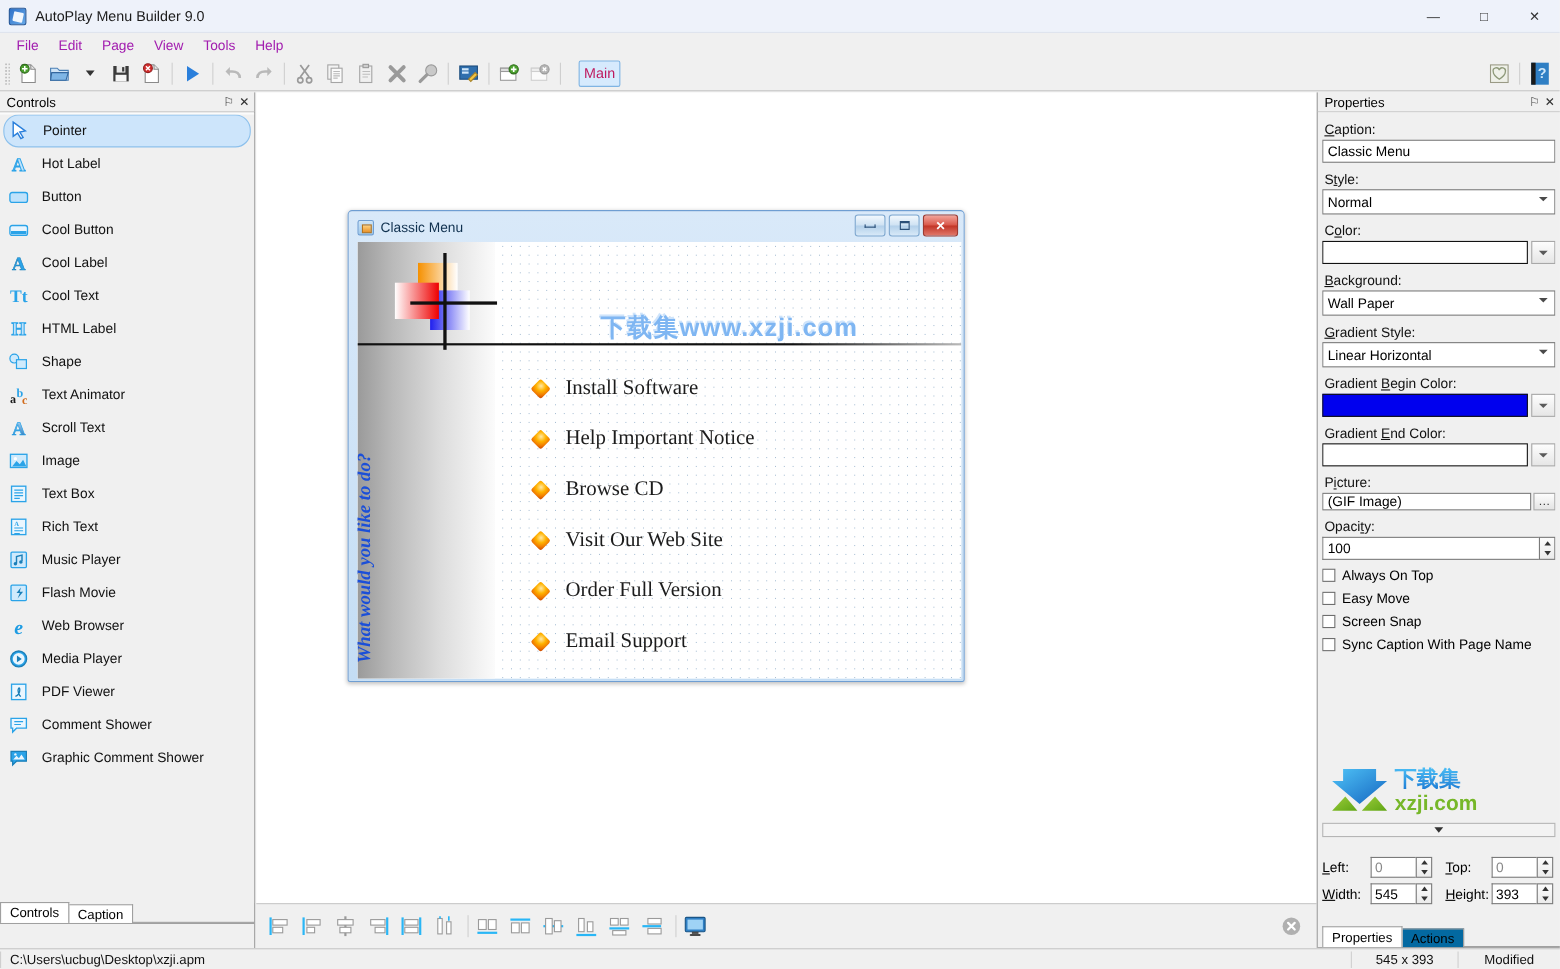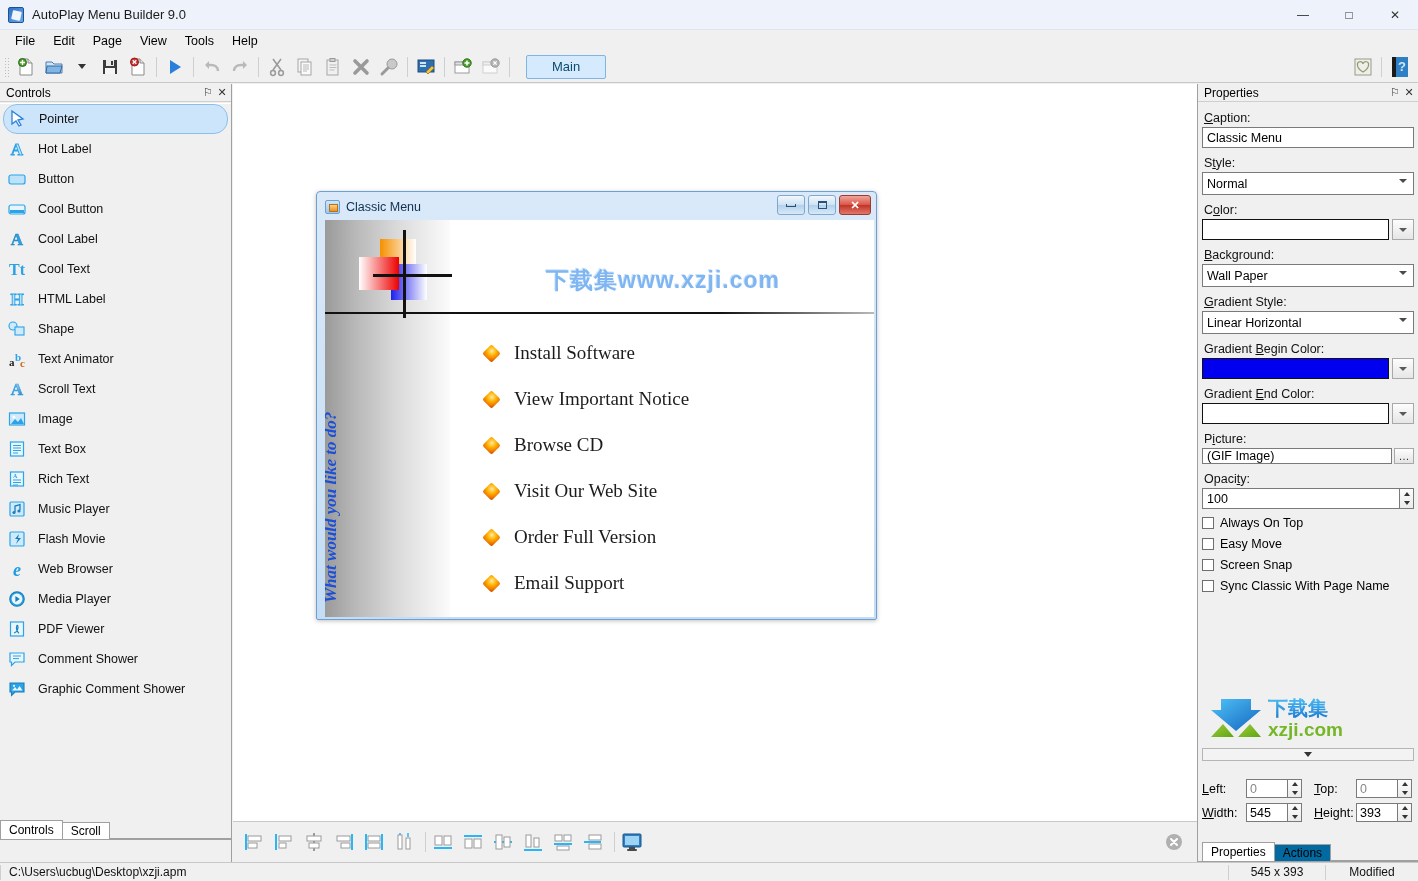--- a/index.html
+++ b/index.html
@@ -22,33 +22,33 @@
   #app-icon:after{content:"";position:absolute;left:3px;top:3px;width:9px;height:9px;
     background:#fff;border-radius:1px;transform:rotate(12deg);opacity:.92;}
   #app-title{ font-size:13px; color:#1b1b1b; }
   #win-btns{ position:absolute; right:0; top:0; height:30px; display:flex; }
   .winbtn{ width:46px;height:30px;display:flex;align-items:center;justify-content:center;
     font-size:12px;color:#333;cursor:default;}
 
   
   #menubar{ height:21px; display:flex; align-items:center; padding-left:6px;
     background:#f0f0f0; }
-  #menubar .mi{ padding:2px 9px; font-size:12.5px; color:#000000;text-align:center; }
+  #menubar .mi{ padding:2px 9px; font-size:12.5px; color:#a21caf;text-align:center; }
 
   
   #toolbar{ height:32px; background:#f0f0f0; display:flex; align-items:center;
     padding-left:4px; border-bottom:1px solid #c8c8c8; position:relative;}
   .grip{ width:5px;height:20px;margin-right:3px;
     background-image:radial-gradient(#bdbdbd 40%, transparent 41%);
     background-size:3px 3px; }
   .tb{ width:28px;height:28px;display:flex;align-items:center;justify-content:center;
     position:relative; }
   .tsep{ width:1px;height:20px;background:#cfcfcf;margin:0 4px; }
-  .maintab{ height:24px;padding:1px 25px;margin-left:12px;display:flex;align-items:center;
-    background:#d6eafd;border:1px solid #7fb4e3;border-radius:2px;font-size:13px;color:#0c4a6e;}
+  .maintab{ height:24px;padding:1px 4px;margin-left:12px;display:flex;align-items:center;
+    background:#d6eafd;border:1px solid #7fb4e3;border-radius:2px;font-size:13px;color:#be185d;}
   #tb-right{ position:absolute; right:4px; display:flex; align-items:center; }
 
   
   #body{ position:absolute; top:84px; left:0; right:0; bottom:19px; }
 
   
   #leftdock{ position:absolute; left:0; top:0; width:232px; bottom:0;
      background:#f0f0f0; border-right:1px solid #a0a0a0;}
   .panelhdr{ height:18px; display:flex; align-items:center;
      background:#f0f0f0; font-size:12px; padding:0 2px 0 6px; position:relative;
@@ -106,21 +106,21 @@
      overflow:hidden; }
   #dw-left{ position:absolute;left:0;top:0;width:125px;height:100%;
      background:linear-gradient(to right,#9a9a9a 0%,#b9b9b9 25%,#dcdcdc 60%,#fbfbfb 100%);}
   #logo-art{ position:absolute; left:22px; top:10px; width:105px; height:105px; }
   #dw-q{ position:absolute; left:16px; bottom:14px; width:300px;
      transform:rotate(-90deg); transform-origin:left bottom;
      font-family:"Liberation Serif", serif; font-style:italic; font-weight:bold;
      font-size:17px; color:#1b4fd8; white-space:nowrap;}
   #hrule{ position:absolute; left:0; right:0; top:92px; height:2px;
      background:linear-gradient(to right,#111 0%,#111 72%,#b9b9b9 100%); }
-  #wm{ position:absolute; left:128px; top:45px; width:420px; text-align:center;
+  #wm{ position:absolute; left:128px; top:62px; width:420px; text-align:center;
      font-family:"Liberation Sans",sans-serif; font-weight:bold; font-size:23px;
      color:#7fb6f2; letter-spacing:1px;
      text-shadow:1px 1px 0 #ffffff, -1px -1px 0 #cfe4fb;}
   #menulist{ position:absolute; left:160px; top:110px; right:6px; }
   .mrow{ display:flex; align-items:center; height:46px; }
   .diamond{ width:13px;height:13px;margin-right:16px;flex:none;
      background:radial-gradient(circle at 38% 34%, #ffe9a8 0%, #ffb300 38%, #f07a00 70%, #c43d00 100%);
      transform:rotate(45deg); border-radius:2px;}
   .mlabel{ font-family:"Liberation Serif", serif; font-size:19px; color:#1c1c1c; }
 
@@ -558,21 +558,21 @@
             <circle cx="7" cy="6.8" r="1.1" fill="#eaf6fe"></circle>
           </svg>
         </span>
         <span class="lbl">Graphic Comment Shower</span>
       </div>
 
     </div>
 
     <div id="dock-tabs">
       <div class="dtab act">Controls</div>
-      <div class="dtab" style="background:#fff;">Scroll</div>
+      <div class="dtab" style="background:#fff;">Caption</div>
       <div style="flex:1;border-bottom:1px solid #a0a0a0;"></div>
     </div>
   </div>
 
   <div id="canvas">
 
     <div id="designwin">
       <div id="dw-title">
         <div id="dw-ico"></div>
         <div id="dw-cap">Classic Menu</div>
@@ -616,21 +616,21 @@
         <div id="hrule"></div>
         <div id="wm">下载集www.xzji.com</div>
 
         <div id="menulist">
           <div class="mrow">
             <span class="diamond"></span>
             <span class="mlabel">Install Software</span>
           </div>
           <div class="mrow">
             <span class="diamond"></span>
-            <span class="mlabel">View Important Notice</span>
+            <span class="mlabel">Help Important Notice</span>
           </div>
           <div class="mrow">
             <span class="diamond"></span>
             <span class="mlabel">Browse CD</span>
           </div>
           <div class="mrow">
             <span class="diamond"></span>
             <span class="mlabel">Visit Our Web Site</span>
           </div>
           <div class="mrow">
@@ -832,21 +832,21 @@
       <div class="cbrow">
         <span class="cbox"></span>
         <span class="t">Easy Move</span>
       </div>
       <div class="cbrow">
         <span class="cbox"></span>
         <span class="t">Screen Snap</span>
       </div>
       <div class="cbrow">
         <span class="cbox"></span>
-        <span class="t">Sync Classic With Page Name</span>
+        <span class="t">Sync Caption With Page Name</span>
       </div>
     </div>
 
     <svg id="prop-logo" viewBox="0 0 150 52">
       <defs>
         <linearGradient id="lb" x1="0" y1="0" x2="1" y2="1">
           <stop offset="0" stop-color="#4fc3f7"></stop>
             <stop offset="1" stop-color="#1565c0"></stop>
         </linearGradient>
         <linearGradient id="lg" x1="0" y1="0" x2="1" y2="1">

